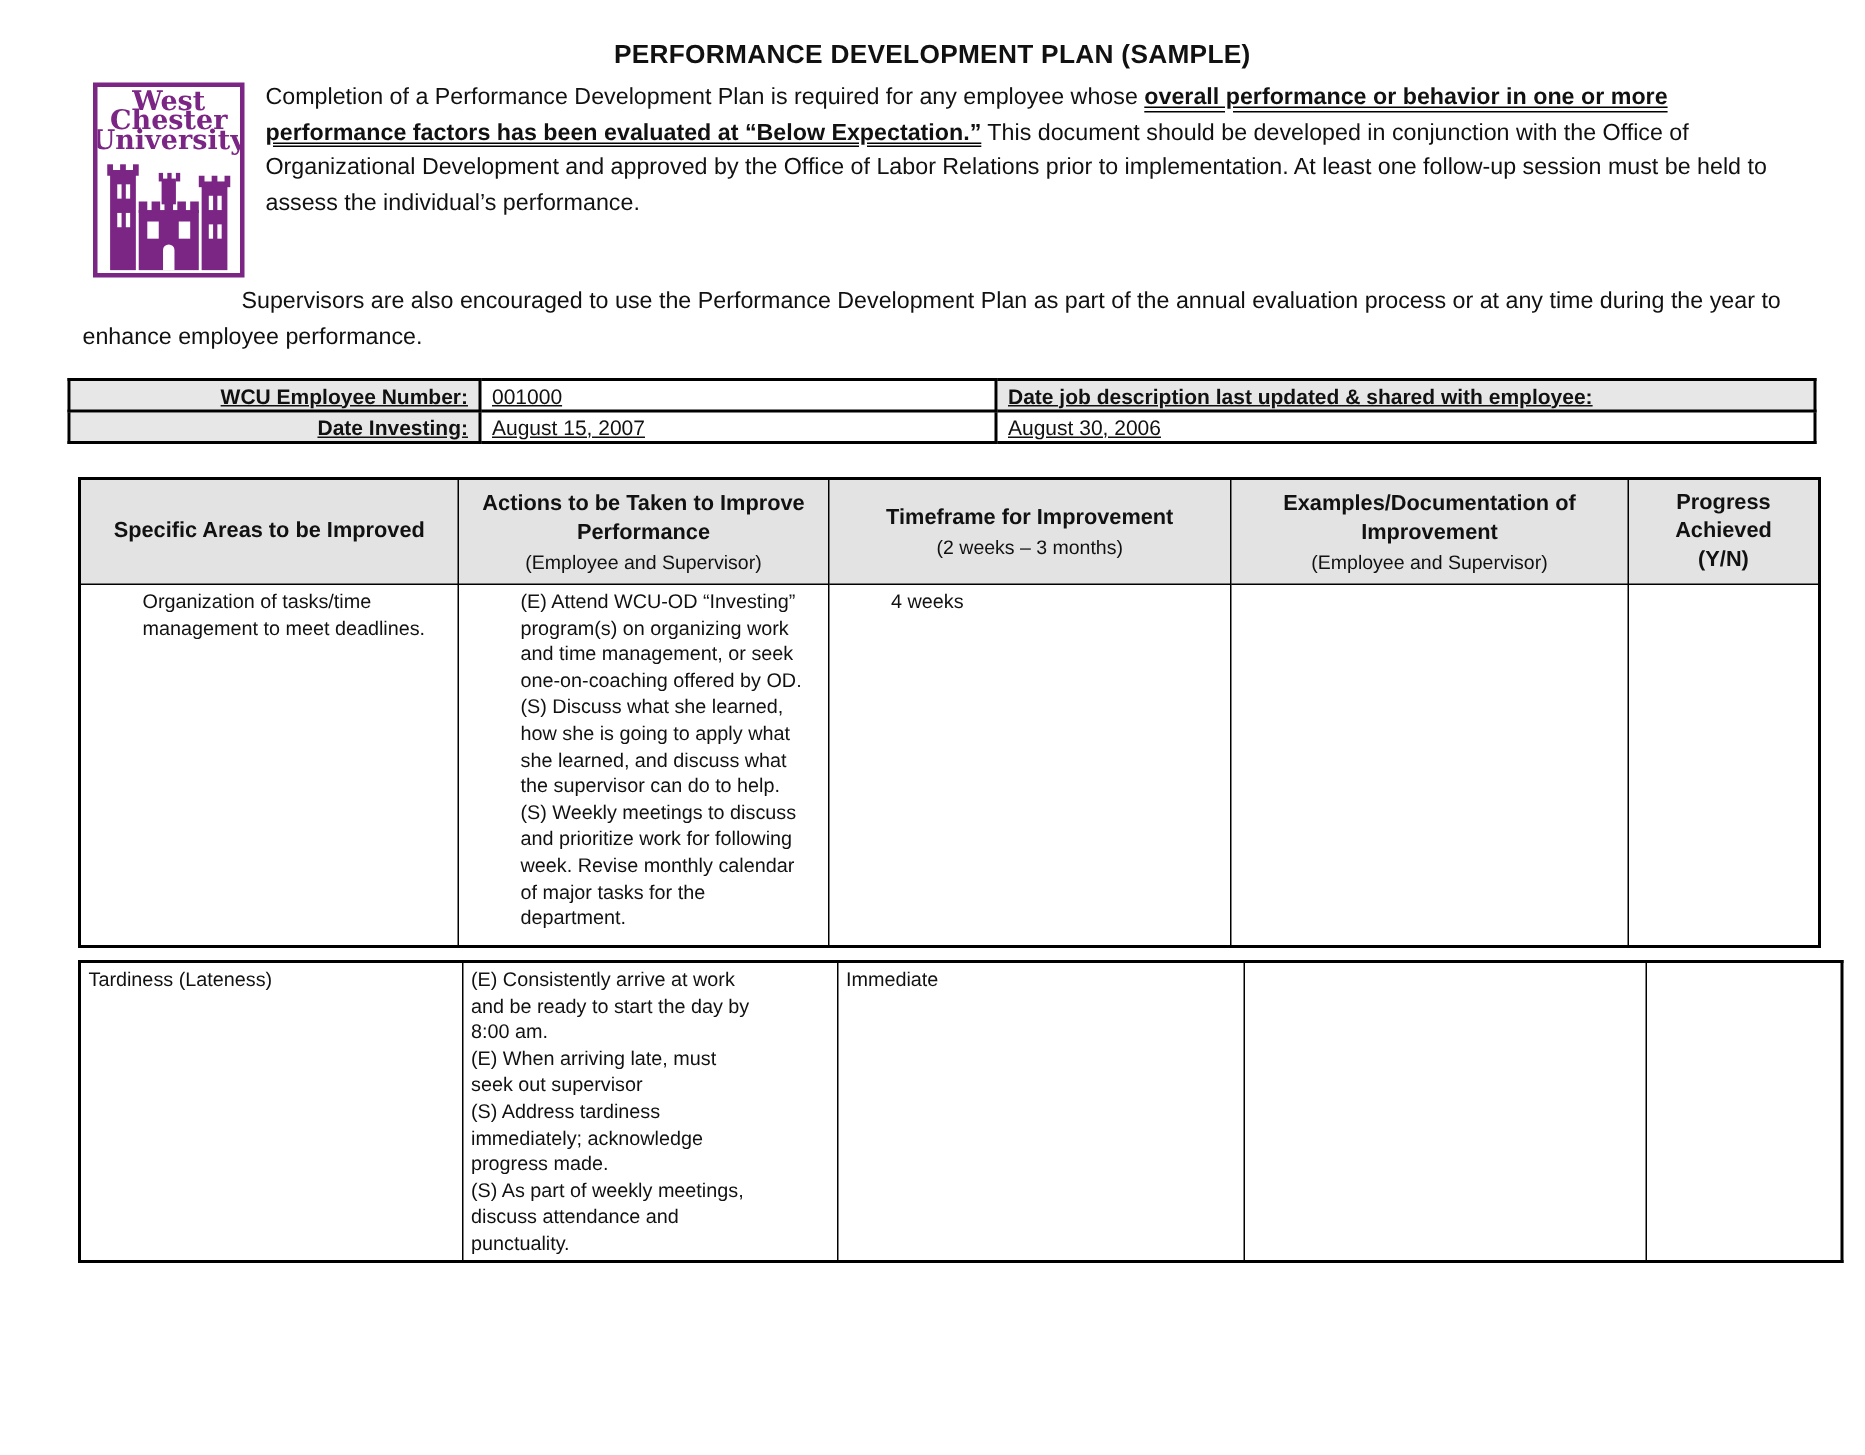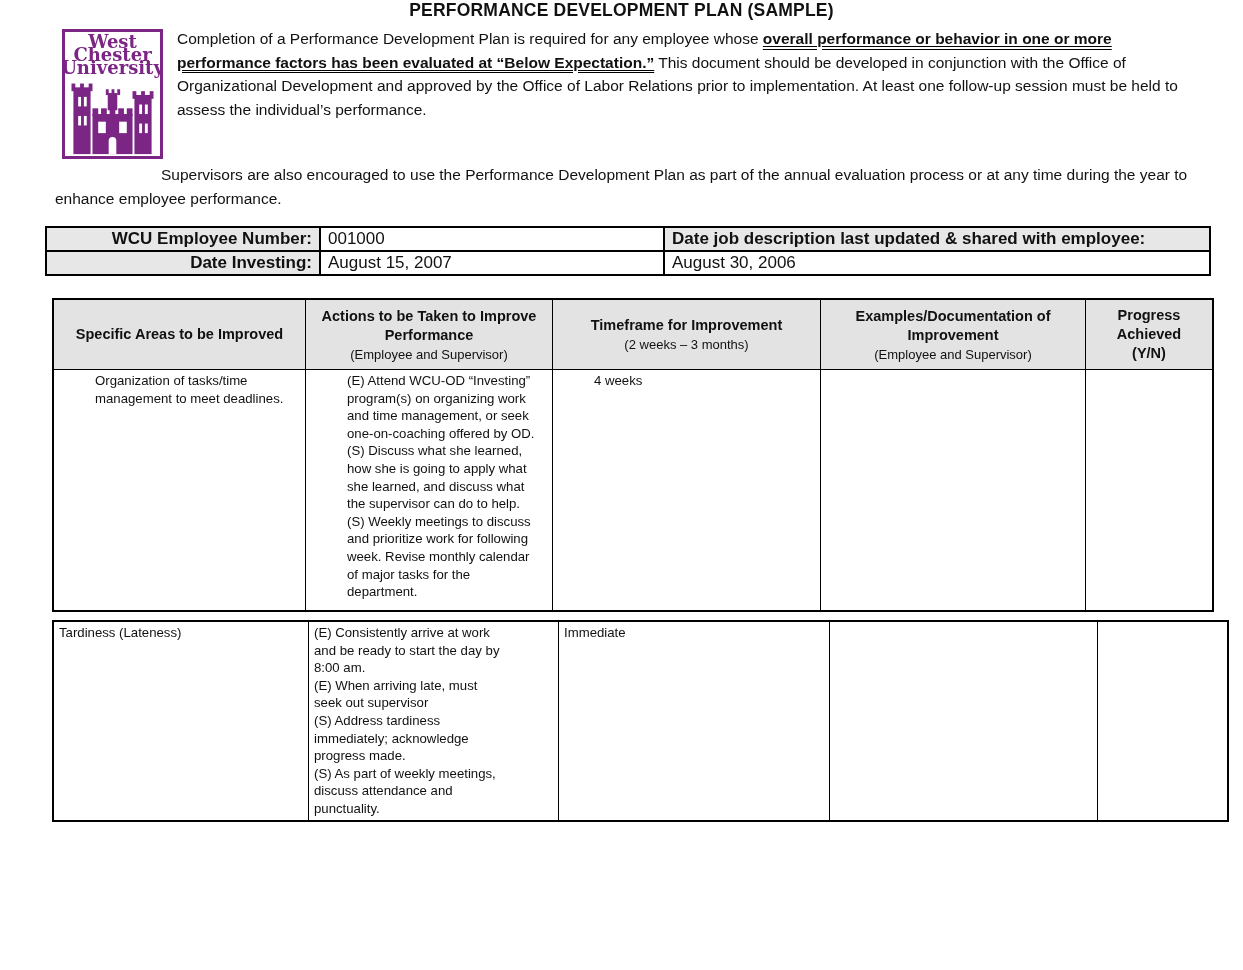--- a/index.html
+++ b/index.html
@@ -5,20 +5,21 @@
   html,body { margin:0; padding:0; background:#ffffff; }
   .page {
     position:relative;
     width:1243px; height:970px;
     background:#ffffff;
     font-family:"Liberation Sans", sans-serif;
     color:#111;
     overflow:hidden;
   }
   .doc-title {
+    padding-top:26px;
     text-align:center;
     font-size:17.5px;
     font-weight:bold;
     letter-spacing:0.2px;
   }
   .header-block {
     margin:6px 55px 0 55px;
     font-size:15.5px;
     line-height:23.5px;
   }
@@ -48,21 +49,22 @@
     text-decoration:underline double #000;
     text-underline-offset:2px;
   }
   .intro-p2 { margin:6px 0 0 0; clear:left; text-indent:106px; }
 
   
   table { border-collapse:collapse; table-layout:fixed; }
   .info-table {
     margin:16px 0 0 45px;
     width:1153px;
-    font-size:17px;
+    font-size:14px;
+    text-decoration:underline;
   }
   .info-table td {
     border:2px solid #000;
     padding:1px 7px;
     height:17px;
     overflow:hidden; white-space:nowrap;
   }
   .info-label { background:#e7e7e7; font-weight:bold; text-align:right; width:258px; }
   .info-value { background:#fff; width:328px; }
   .info-right { background:#fff; width:530px; }

